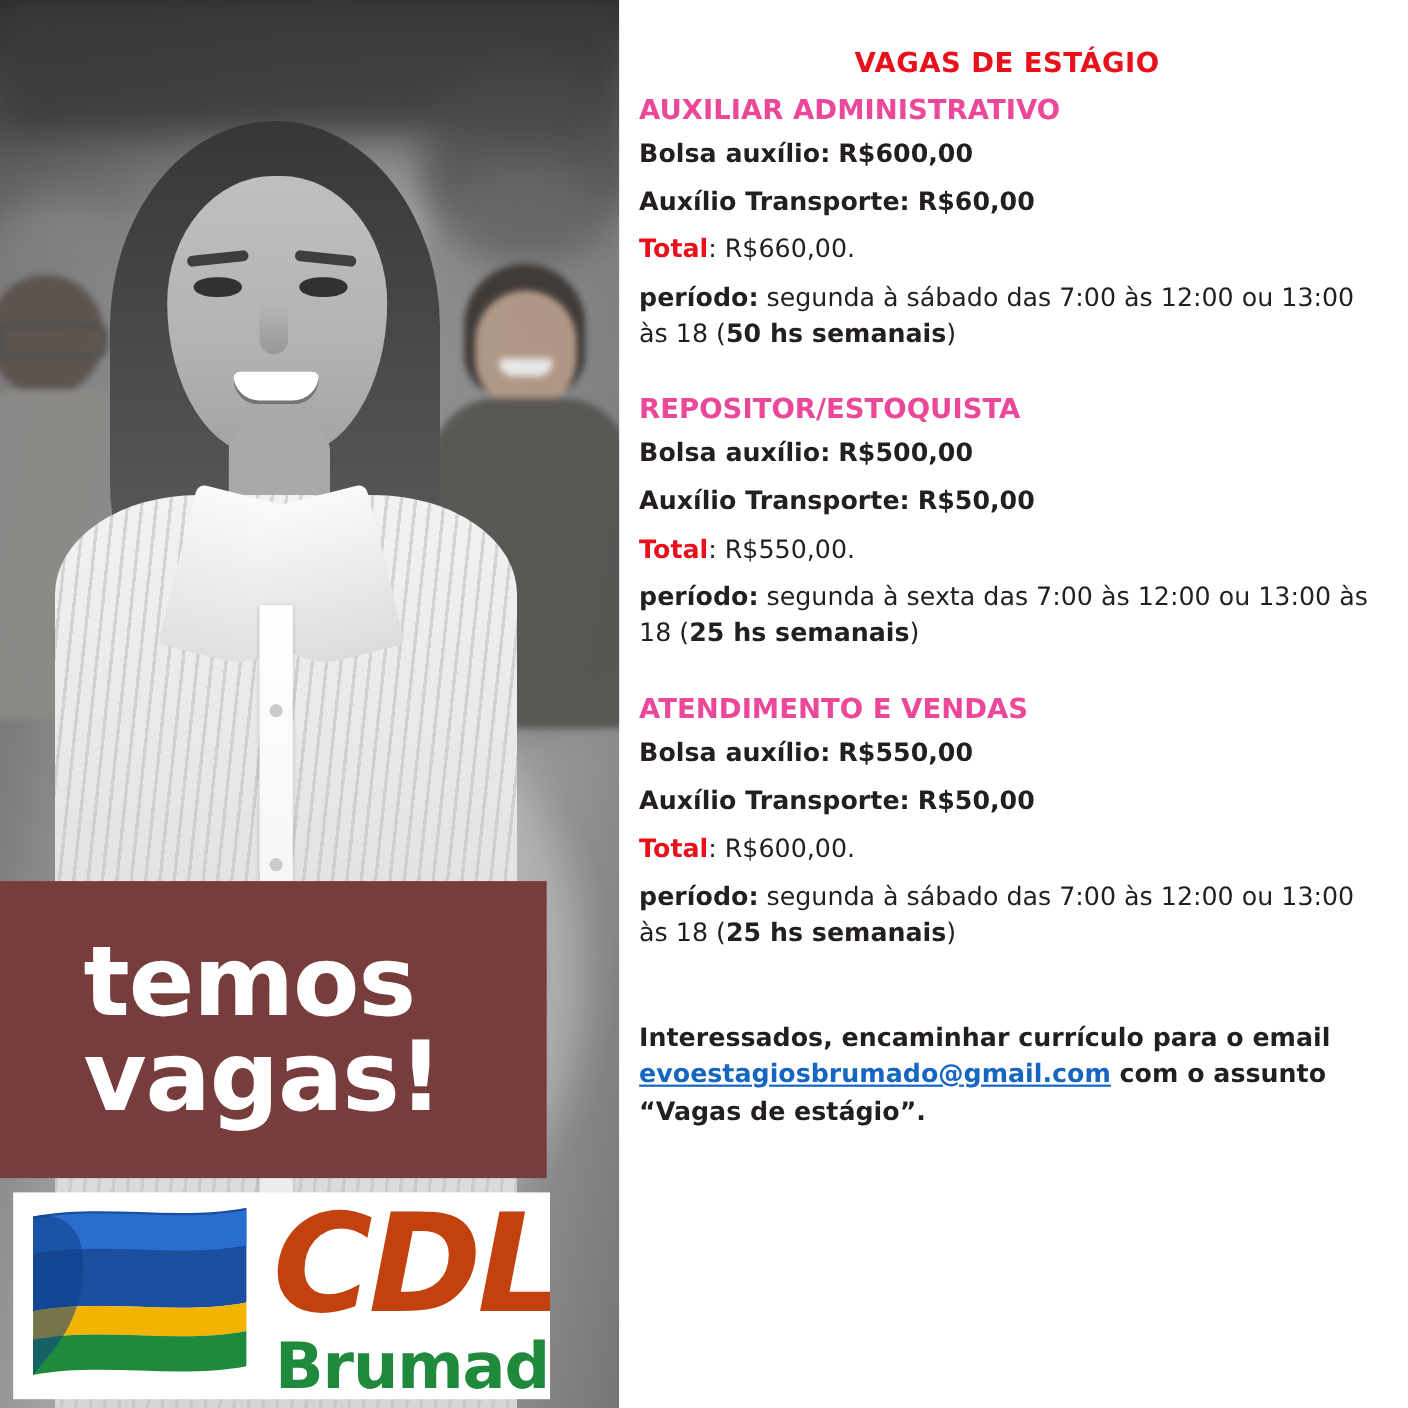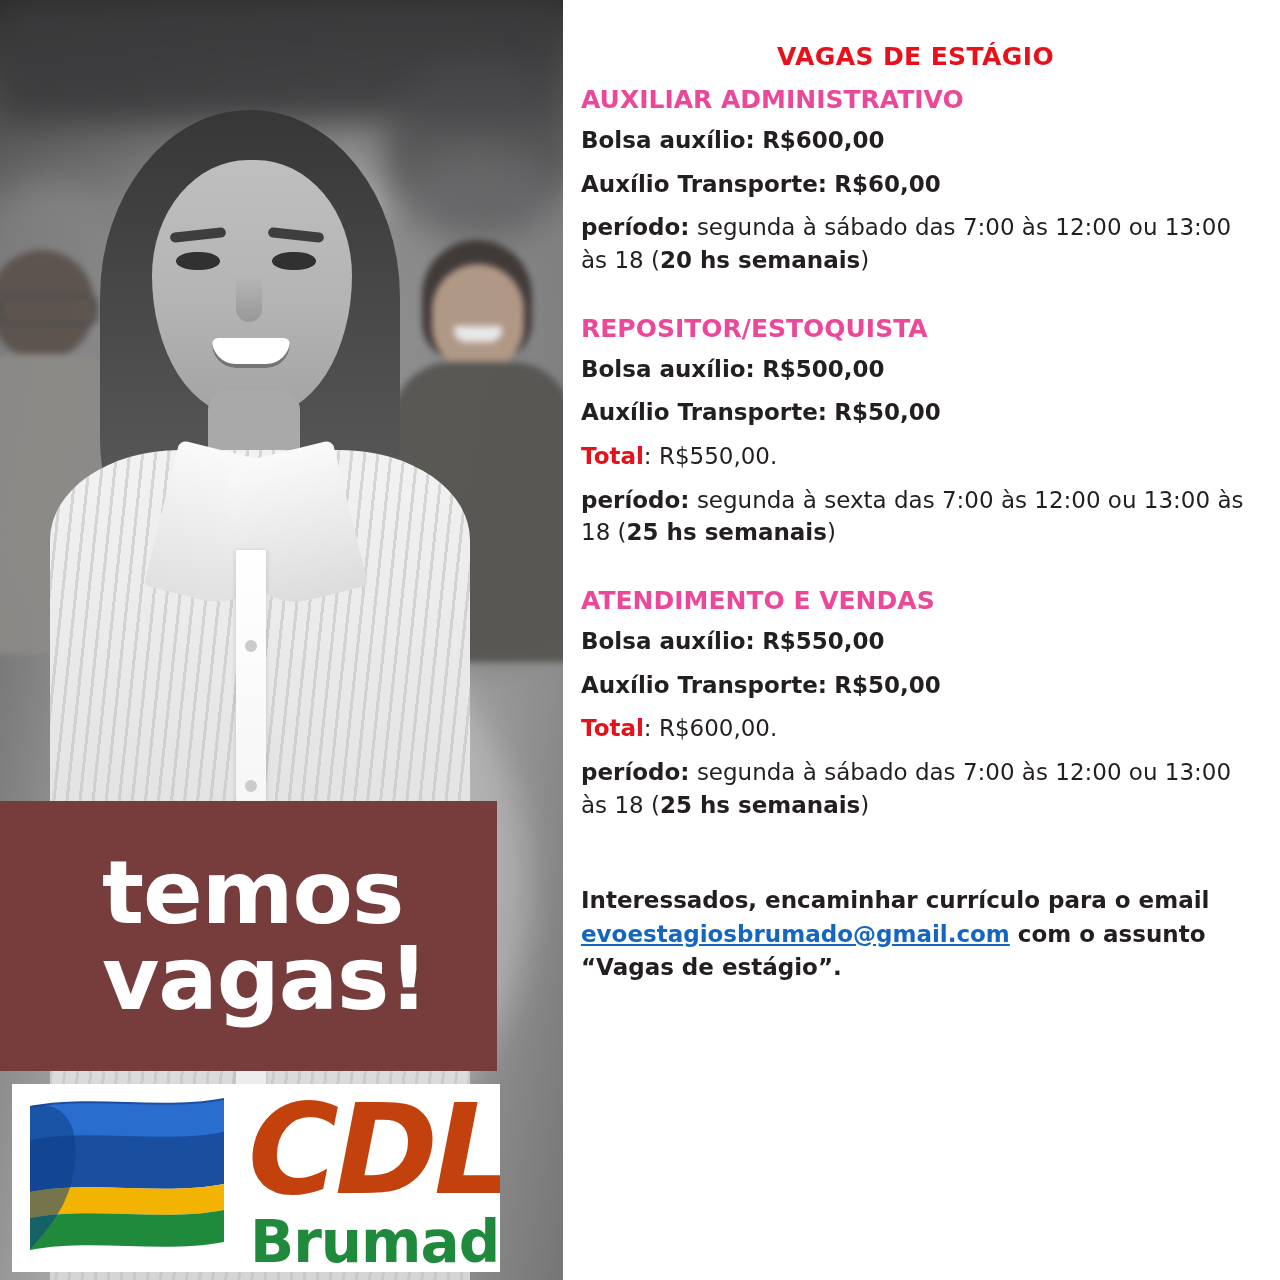--- a/index.html
+++ b/index.html
@@ -122,21 +122,21 @@
     position: absolute;
     left: 0;
     top: 801px;
     width: 497px;
     height: 270px;
     background: #7a3d3d;
     background: #773d3d;
     display: flex;
     flex-direction: column;
     justify-content: center;
-    padding-left: 102px;
+    padding-left: 76px;
     box-sizing: border-box;
   }
   .vagas-box .line {
     color: #ffffff;
     font-family: "DejaVu Sans", sans-serif;
     font-weight: 700;
     font-size: 88px;
     line-height: 0.98;
     letter-spacing: -1px;
   }
@@ -314,23 +314,26 @@
     <div>
       <div class="job-title">AUXILIAR ADMINISTRATIVO</div>
       <div class="row">
         <span class="lbl">Bolsa auxílio:</span>
         <span class="lbl">R$600,00</span>
       </div>
       <div class="row">
         <span class="lbl">Auxílio Transporte:</span>
         <span class="lbl">R$60,00</span>
       </div>
+      <div class="row total">
+        <span class="lbl">Total</span><span>: R$660,00.</span>
+      </div>
       <div class="row period">
         <span class="lbl">período:</span>
-        <span class="val">segunda à sábado das 7:00 às 12:00 ou 13:00 às 18 (</span><b>20 hs semanais</b><span>)</span>
+        <span class="val">segunda à sábado das 7:00 às 12:00 ou 13:00 às 18 (</span><b>50 hs semanais</b><span>)</span>
       </div>
     </div>
 
     <div class="gap"></div>
 
     <div>
       <div class="job-title">REPOSITOR/ESTOQUISTA</div>
       <div class="row">
         <span class="lbl">Bolsa auxílio:</span>
         <span class="lbl">R$500,00</span>

